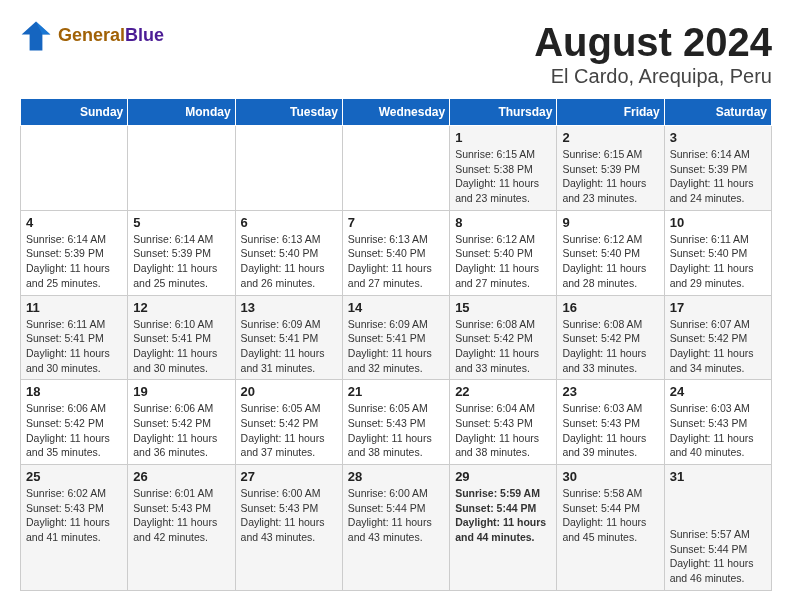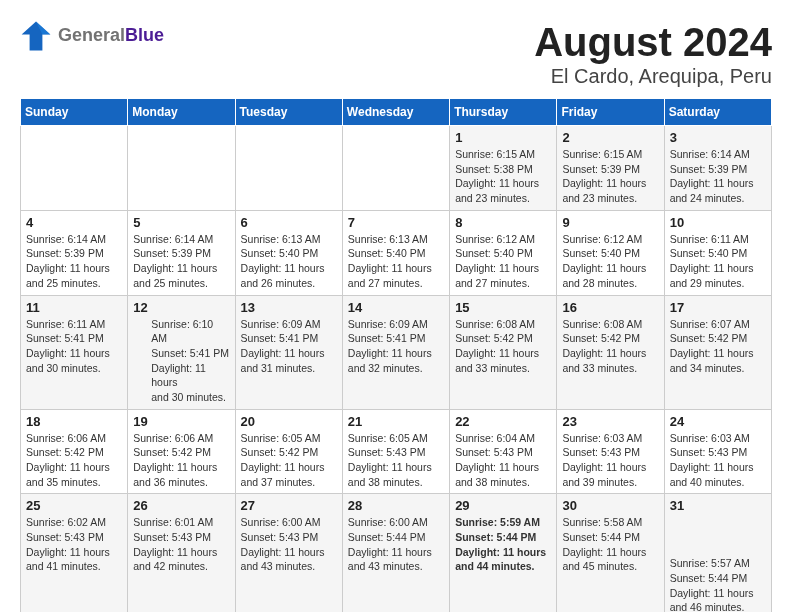--- a/index.html
+++ b/index.html
@@ -19,21 +19,21 @@
     .logo {
       display: flex;
       align-items: center;
       gap: 6px;
     }
     .logo-text {
       font-size: 18px;
       font-weight: bold;
       line-height: 1.1;
     }
-    .logo-text span.general { color: #737373; margin-top: 24px; }
+    .logo-text span.general { color: #a16207; margin-top: 24px; }
     .logo-text span.blue { color: #4c1d95; }
     .logo-icon {
       width: 32px;
       height: 32px;
     }
     .title-block {
       text-align: right;
     }
     .title-block h1 {
       font-size: 40px;
@@ -47,21 +47,21 @@
     }
     table {
       width: 100%;
       border-collapse: collapse;
       font-size: 11px;
     }
     thead tr th {
       background-color: #1565c0;
       color: #fff;
       padding: 6px 4px;
-      text-align: left;
+      text-align: right;
       font-size: 12px;
       border: 1px solid #fff;
     }
     tbody tr td {
       border: 1px solid #ccc;
       padding: 4px 5px;
       vertical-align: top;
       width: calc(100% / 7);
       height: 80px;
       background: #fff;
@@ -201,21 +201,21 @@
       <tr>
         <td>
           <span class="day-num">11</span>
           <div class="cell-content" style="white-space: pre-line;">Sunrise: 6:11 AM
 Sunset: 5:41 PM
 Daylight: 11 hours
 and 30 minutes.</div>
         </td>
         <td>
           <span class="day-num">12</span>
-          <div class="cell-content" style="white-space: pre-line; margin-left: 18px;">Sunrise: 6:10 AM
+          <div class="cell-content" style="white-space: pre-line;">Sunrise: 6:10 AM
 Sunset: 5:41 PM
 Daylight: 11 hours
 and 30 minutes.</div>
         </td>
         <td>
           <span class="day-num">13</span>
           <div class="cell-content" style="white-space: pre-line;">Sunrise: 6:09 AM
 Sunset: 5:41 PM
 Daylight: 11 hours
 and 31 minutes.</div>

